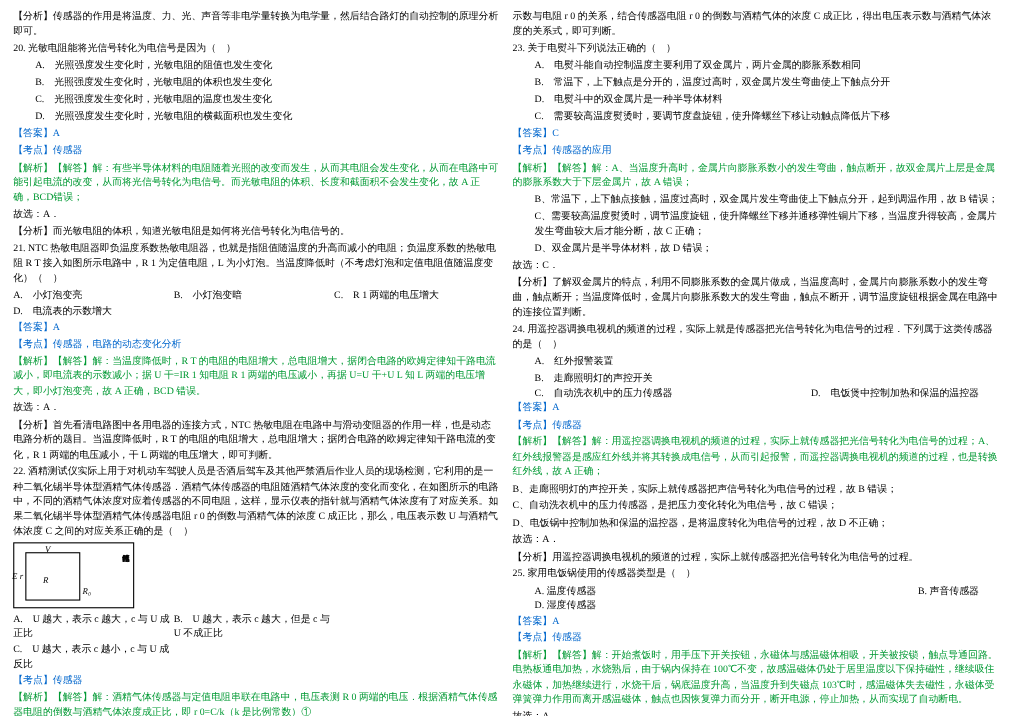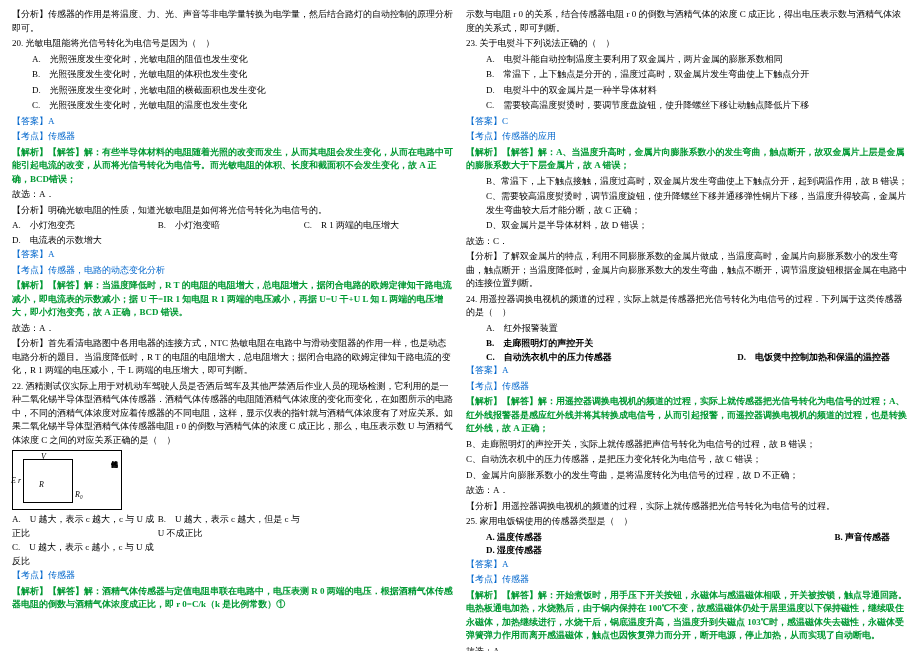--- a/index.html
+++ b/index.html
@@ -14,23 +14,23 @@
     overflow: hidden;
     display: flex;
   }
   .col {
     width: 50%;
     padding: 8px 12px;
   }
   .col-left { padding-right: 6px; }
   .col-right { padding-left: 6px; }
   .blue { color: #0066cc; }
-  .green { color: #009933; font-weight: bold; }
+  .green { color: #009933; }
   p { margin-bottom: 2px; }
-  .opt-row { display: flex; flex-wrap: wrap; font-weight: bold; }
+  .opt-row { display: flex; flex-wrap: wrap; }
   .opt-row > span { margin-right: 18px; }
   .opt-wide { display:flex; flex-wrap:wrap; }
   .opt-wide > span { width: 33%; margin-bottom:1px;}
   .indent { padding-left: 20px; }
   .diagram {
     border: 1px solid #000;
     width: 110px; height: 60px;
     display: flex; align-items: center; justify-content: center;
     font-size: 8px;
     margin: 3px 0;
@@ -49,28 +49,29 @@
 </style>
 </head>
 <body>
 
 <div class="col col-left">
   <p>【分析】传感器的作用是将温度、力、光、声音等非电学量转换为电学量，然后结合路灯的自动控制的原理分析即可。</p>
 
   <p>20. 光敏电阻能将光信号转化为电信号是因为（　）</p>
   <p class="indent">A.　光照强度发生变化时，光敏电阻的阻值也发生变化</p>
   <p class="indent">B.　光照强度发生变化时，光敏电阻的体积也发生变化</p>
+  <p class="indent">C.　光照强度发生变化时，光敏电阻的温度也发生变化</p>
   <p class="indent">D.　光照强度发生变化时，光敏电阻的横截面积也发生变化</p>
-  <p class="indent">C.　光照强度发生变化时，光敏电阻的温度也发生变化</p>
   <p class="blue">【答案】A</p>
   <p class="blue">【考点】传感器</p>
   <p class="green">【解析】【解答】解：有些半导体材料的电阻随着光照的改变而发生，从而其电阻会发生变化，从而在电路中可能引起电流的改变，从而将光信号转化为电信号。而光敏电阻的体积、长度和截面积不会发生变化，故 A 正确，BCD错误；</p>
   <p>故选：A．</p>
-  <p>【分析】明确光敏电阻的性质，知道光敏电阻是如何将光信号转化为电信号的。</p>
+  <p>【分析】而光敏电阻的体积，知道光敏电阻是如何将光信号转化为电信号的。</p>
 
+  <p>21. NTC 热敏电阻器即负温度系数热敏电阻器，也就是指阻值随温度的升高而减小的电阻；负温度系数的热敏电阻 R T 接入如图所示电路中，R 1 为定值电阻，L 为小灯泡。当温度降低时（不考虑灯泡和定值电阻值随温度变化）（　）</p>
   <div class="opt-wide">
     <span>A.　小灯泡变亮</span>
     <span>B.　小灯泡变暗</span>
     <span>C.　R 1 两端的电压增大</span>
     <span>D.　电流表的示数增大</span>
   </div>
   <p class="blue">【答案】A</p>
   <p class="blue">【考点】传感器，电路的动态变化分析</p>
   <p class="green">【解析】【解答】解：当温度降低时，R T 的电阻的电阻增大，总电阻增大，据闭合电路的欧姆定律知干路电流减小，即电流表的示数减小；据 U 干=IR 1 知电阻 R 1 两端的电压减小，再据 U=U 干+U L 知 L 两端的电压增大，即小灯泡变亮，故 A 正确，BCD 错误。</p>
   <p>故选：A．</p>
@@ -121,21 +122,21 @@
   </div>
   <div class="opt-row indent">
     <span style="flex:1">C.　自动洗衣机中的压力传感器</span>
     <span>D.　电饭煲中控制加热和保温的温控器</span>
   </div>
   <p class="blue">【答案】A</p>
   <p class="blue">【考点】传感器</p>
   <p class="green">【解析】【解答】解：用遥控器调换电视机的频道的过程，实际上就传感器把光信号转化为电信号的过程；A、红外线报警器是感应红外线并将其转换成电信号，从而引起报警，而遥控器调换电视机的频道的过程，也是转换红外线，故 A 正确；</p>
   <p>B、走廊照明灯的声控开关，实际上就传感器把声信号转化为电信号的过程，故 B 错误；</p>
   <p>C、自动洗衣机中的压力传感器，是把压力变化转化为电信号，故 C 错误；</p>
-  <p>D、金属片向膨胀系数小的发生弯曲，是将温度转化为电信号的过程，故 D 不正确；</p>
+  <p>D、电饭锅中控制加热和保温的温控器，是将温度转化为电信号的过程，故 D 不正确；</p>
   <p>故选：A．</p>
   <p>【分析】用遥控器调换电视机的频道的过程，实际上就传感器把光信号转化为电信号的过程。</p>
 
   <p>25. 家用电饭锅使用的传感器类型是（　）</p>
   <div class="opt-row indent">
     <span style="flex:1">A.  温度传感器</span>
     <span>B.  声音传感器</span>
   </div>
   <div class="opt-row indent">
     <span>D.  湿度传感器</span>

